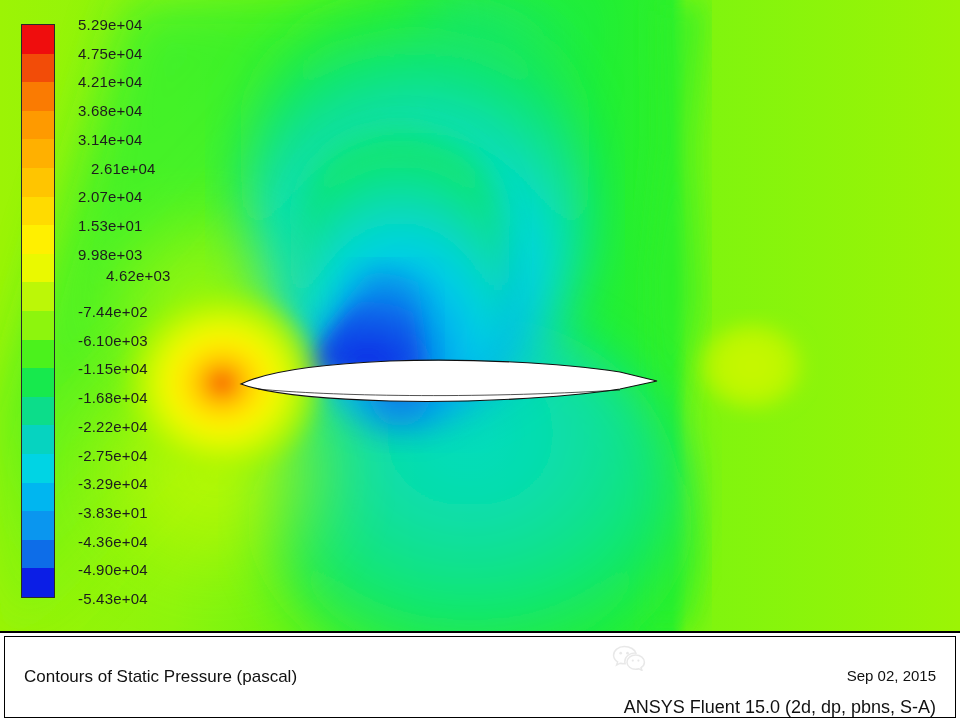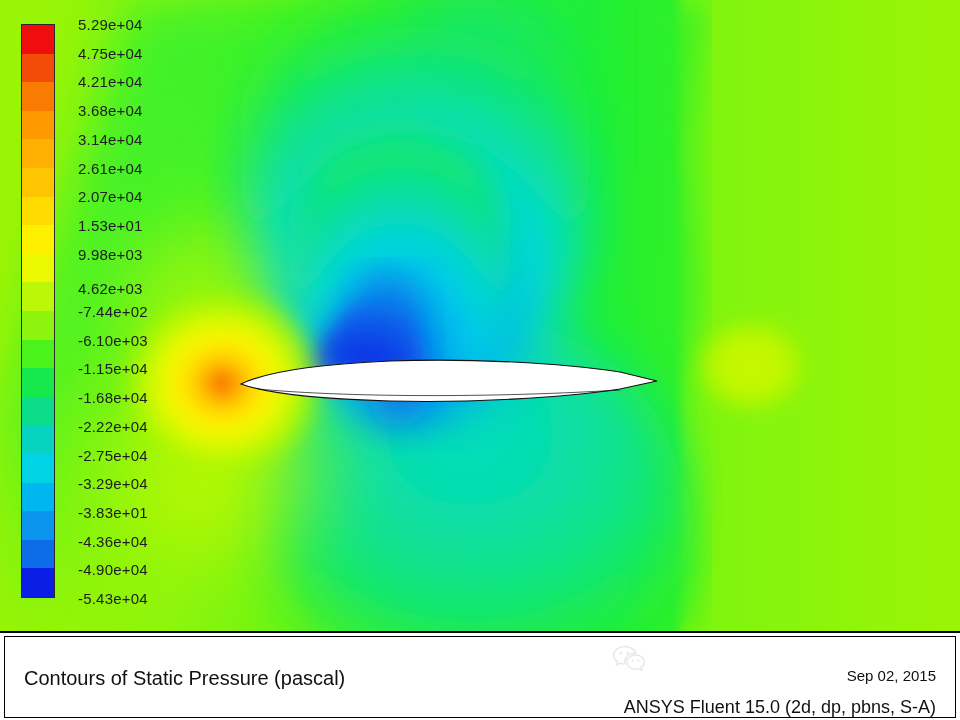--- a/index.html
+++ b/index.html
@@ -59,21 +59,21 @@
   #footer .inner{
     position:absolute;
     left:4px;top:3px;
     width:952px;height:82px;
     border:1px solid #000;
     box-sizing:border-box;
   }
   #ftitle{
     position:absolute;
     left:24px;top:34px;
-    font-size:20px;
+    font-size:17px;
     color:#111;
     white-space:nowrap;
   }
   #fdate{
     position:absolute;
     right:24px;top:34px;
     font-size:15px;
     color:#111;
     white-space:nowrap;
   }
@@ -258,25 +258,25 @@
       <div class="band" style="background: rgb(10, 150, 239);"></div>
       <div class="band" style="background: rgb(13, 109, 232);"></div>
       <div class="band" style="background: rgb(11, 30, 230);"></div>
     </div>
   <div id="cblabels">
       <div class="lab" style="top: 0px;">5.29e+04</div>
       <div class="lab" style="top: 28.7px;">4.75e+04</div>
       <div class="lab" style="top: 57.4px;">4.21e+04</div>
       <div class="lab" style="top: 86.1px;">3.68e+04</div>
       <div class="lab" style="top: 114.8px;">3.14e+04</div>
-      <div class="lab" style="top: 143.5px;">2.61e+04</div>
+      <div class="lab" style="top: 143.5px; margin-left: 13px;">2.61e+04</div>
       <div class="lab" style="top: 172.2px;">2.07e+04</div>
       <div class="lab" style="top: 200.9px;">1.53e+01</div>
       <div class="lab" style="top: 229.6px;">9.98e+03</div>
-      <div class="lab" style="top: 264px;">4.62e+03</div>
+      <div class="lab" style="top: 251px; margin-left: 28px;">4.62e+03</div>
       <div class="lab" style="top: 287px;">-7.44e+02</div>
       <div class="lab" style="top: 315.7px;">-6.10e+03</div>
       <div class="lab" style="top: 344.4px;">-1.15e+04</div>
       <div class="lab" style="top: 373.1px;">-1.68e+04</div>
       <div class="lab" style="top: 401.8px;">-2.22e+04</div>
       <div class="lab" style="top: 430.5px;">-2.75e+04</div>
       <div class="lab" style="top: 459.2px;">-3.29e+04</div>
       <div class="lab" style="top: 487.9px;">-3.83e+01</div>
       <div class="lab" style="top: 516.6px;">-4.36e+04</div>
       <div class="lab" style="top: 545.3px;">-4.90e+04</div>

